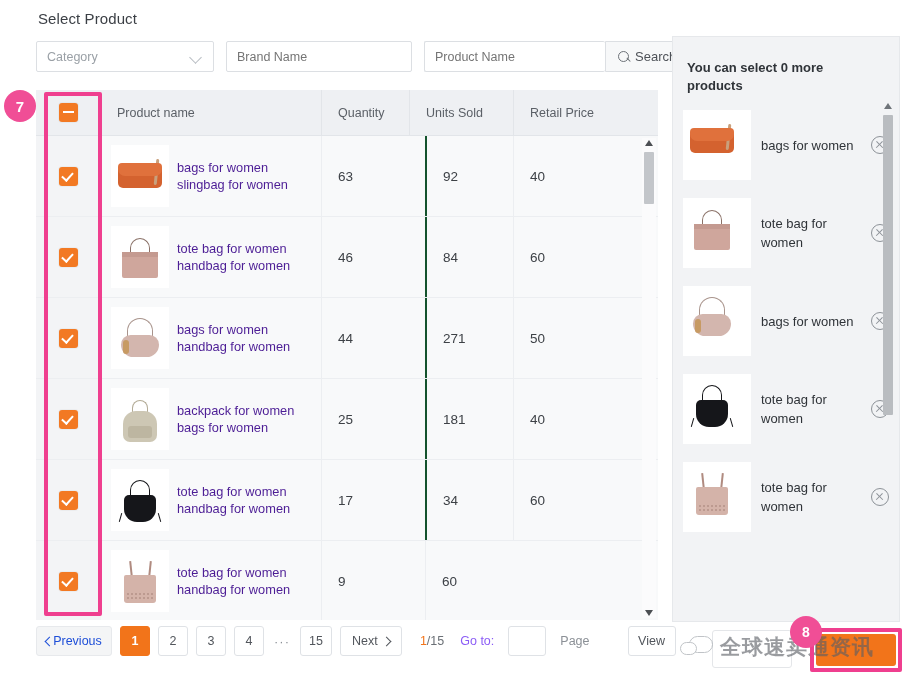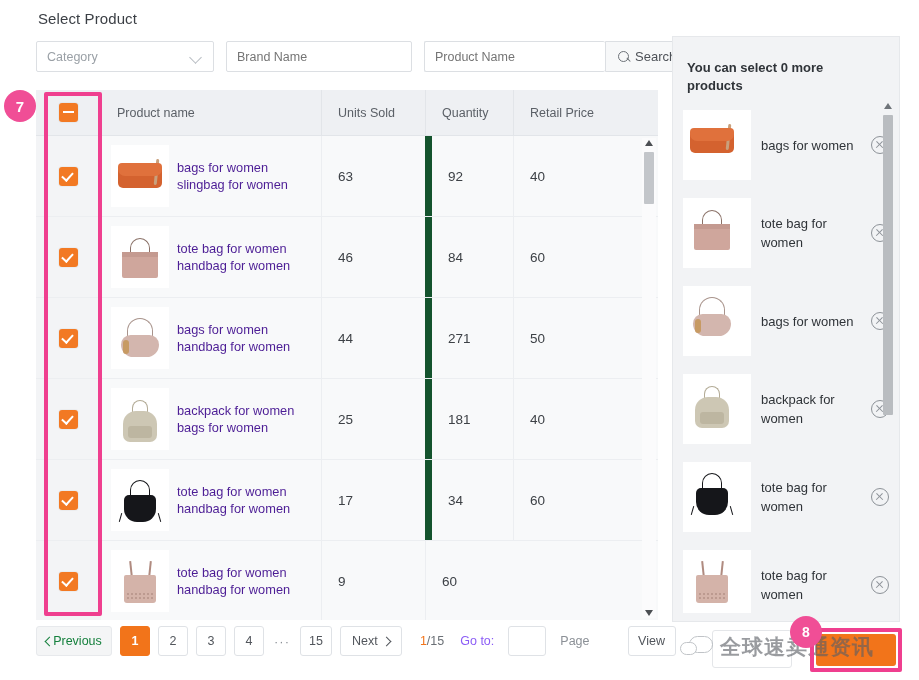--- a/index.html
+++ b/index.html
@@ -63,21 +63,21 @@
   .col-units { width: 104px; border-left: 1px solid #e2e5e9; height: 46px; display:flex; align-items:center; }
   .col-qty   { width: 88px;  border-left: 1px solid #e2e5e9; height: 46px; display:flex; align-items:center; }
   .col-price { width: 145px; border-left: 1px solid #e2e5e9; height: 46px; display:flex; align-items:center; }
 
   .tbody { position: relative; height: 484px; overflow: hidden; }
   .trow { display: flex; height: 81px; border-bottom: 1px solid #eceef1; background:#f8f9fa; }
   .trow .cell { display: flex; align-items: center; font-size: 13.5px; color: #3d4146; }
   .cd-check { width: 65px; justify-content: center; background:#f3f4f6; }
   .cd-name  { width: 220px; padding: 0 8px 0 10px; gap: 8px; }
   .cd-units { width: 104px; border-left: 1px solid #eceef1; padding-left: 16px; }
-  .cd-qty   { width: 88px;  border-left: 7px solid #14532d; padding-left: 16px; }
+  .cd-qty   { width: 88px;  border-left: 2px solid #14532d; padding-left: 16px; }
   .cd-price { width: 145px; border-left: 1px solid #eceef1; padding-left: 16px; }
   .pname { font-size: 12.8px; color: #4c1d95; line-height: 17px; }
 
   
   .cbx {
     width: 19px; height: 19px; border-radius: 3px; background: #f27923;
     position: relative; cursor: pointer; box-shadow: 0 0 0 1px rgba(0,0,0,.03);
   }
   .cbx::after{
     content:""; position:absolute; left:5px; top:3.5px; width:5px; height:9px;
@@ -133,21 +133,21 @@
   .tscroll .dn   { bottom:2px; border-top:6px solid #4c4f53; }
   .tscroll .thumbbar { position:absolute; left:2px; top:14px; width:10px; height:52px; background:#c3c6ca; border-radius:1px; }
 
   
   .pager { position:absolute; left:36px; top: 626px; display:flex; align-items:center; gap:8px; }
   .pbtn {
     height:30px; min-width:30px; border:1px solid #dfe2e6; border-radius:3px; background:#fff;
     display:flex; align-items:center; justify-content:center; font-size:12.5px; color:#52565c;
     padding:0 8px; cursor:pointer;
   }
-  .pbtn.prev { background:#f4f5f6; color:#15803d; border-color:#e7e9ec; min-width:76px; }
+  .pbtn.prev { background:#f4f5f6; color:#1d4ed8; border-color:#e7e9ec; min-width:76px; }
   .pbtn.next { min-width:62px; gap:5px;text-align:right; }
   .pbtn.active { background:#f2741a; border-color:#f2741a; color:#fff; font-weight:600; }
   .pdots { font-size:13px; color:#8b9096; letter-spacing:1px; padding:0 2px; }
   .arr-l, .arr-r { width:7px; height:7px; display:inline-block; }
   .arr-l { border-left:1.5px solid currentColor; border-bottom:1.5px solid currentColor; transform:rotate(45deg); }
   .arr-r { border-right:1.5px solid currentColor; border-top:1.5px solid currentColor; transform:rotate(45deg); }
   .pinfo { font-size:12.5px; color:#f2741a; margin-left:10px; }
   .pinfo .tot { color:#6b7076; }
   .pgoto { font-size:12.5px; color:#8b5cf6; margin-left:8px; }
   .pgoto-inp { width:38px; height:30px; border:1px solid #dfe2e6; border-radius:3px; background:#fff; margin-left:6px; }
@@ -235,22 +235,22 @@
       </div>
     </div>
   </div>
 
   <div class="table-wrap">
     <div class="thead">
       <div class="th col-check">
         <div class="cbx indet"></div>
       </div>
       <div class="th col-name">Product name</div>
+      <div class="th col-qty">Quantity</div>
       <div class="th col-units">Units Sold</div>
-      <div class="th col-qty">Quantity</div>
       <div class="th col-price">Retail Price</div>
     </div>
 
     <div class="tbody">
 
       <div class="trow">
         <div class="cell cd-check">
           <div class="cbx"></div>
         </div>
         <div class="cell cd-name">
@@ -427,31 +427,20 @@
             <div class="bagC">
               <div class="h"></div>
               <div class="body"></div>
               <div class="ch"></div>
             </div>
           </div>
         <div class="rname">bags for women</div>
         <div class="rx"></div>
       </div>
 
-      <div class="ritem">
-        <div class="rthumb">
-            <div class="bagD">
-              <div class="h"></div>
-              <div class="body"></div>
-              <div class="p"></div>
-            </div>
-          </div>
-        <div class="rname">backpack for women</div>
-        <div class="rx"></div>
-      </div>
 
       <div class="ritem">
         <div class="rthumb">
             <div class="bagE">
               <div class="h"></div>
               <div class="body"></div>
               <div class="t1"></div>
               <div class="t2"></div>
             </div>
           </div>

